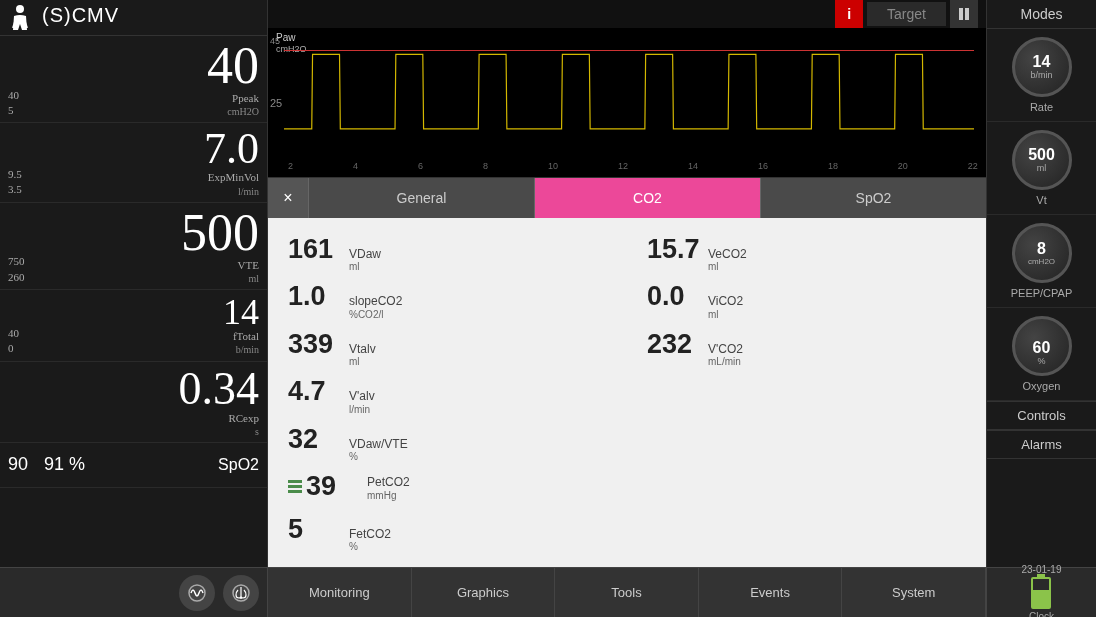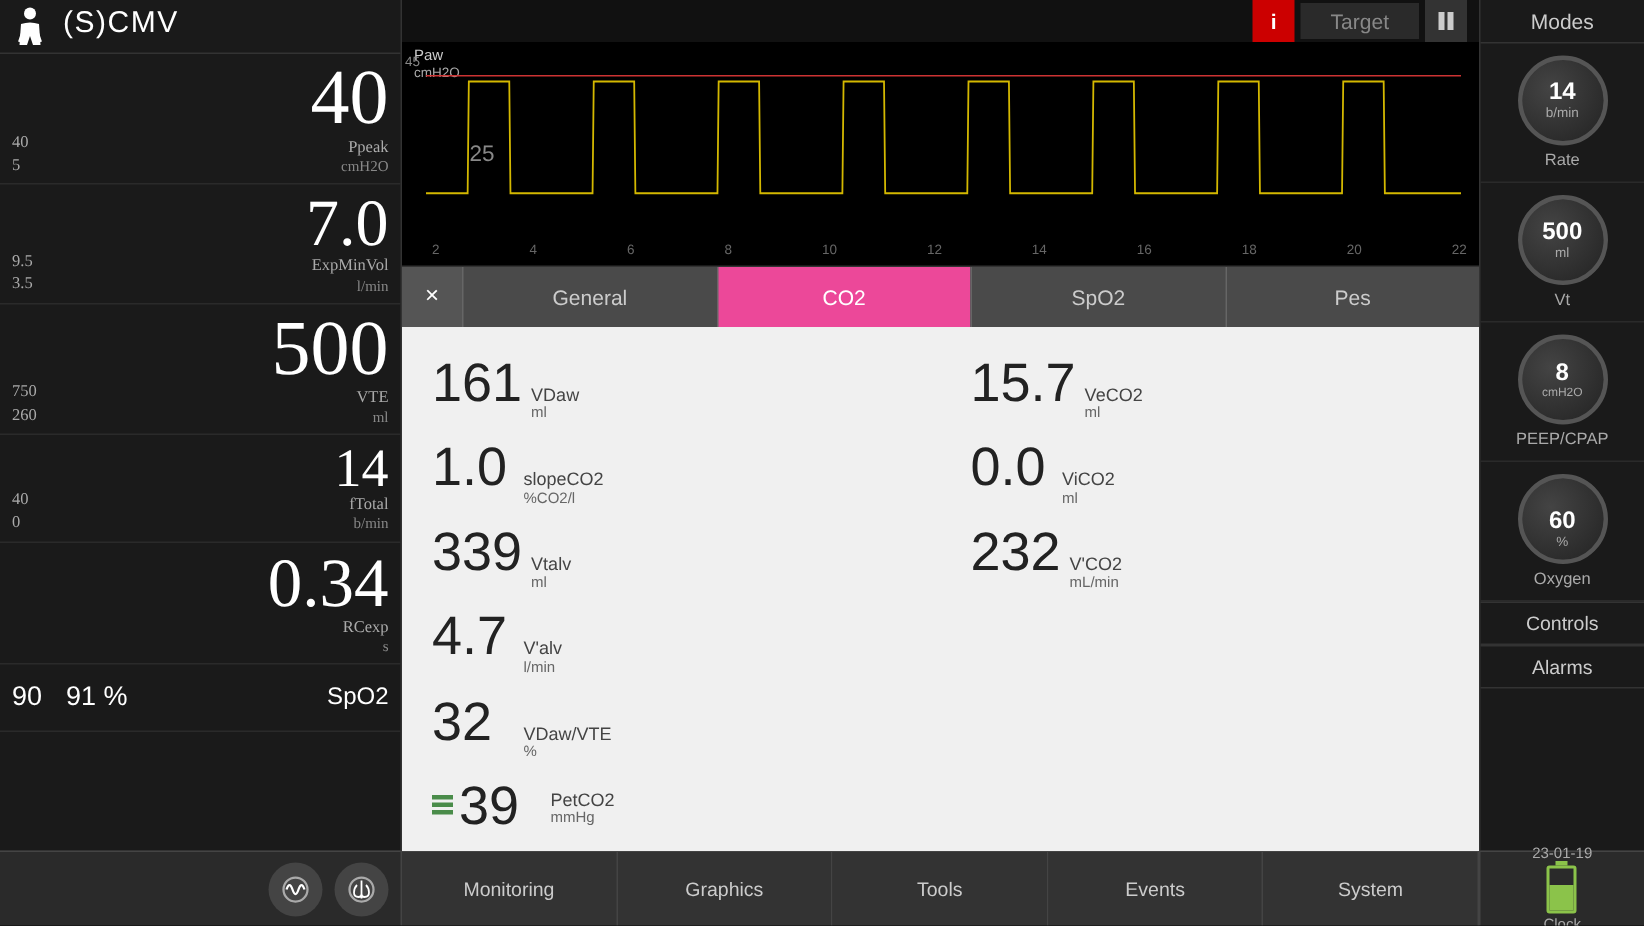--- a/index.html
+++ b/index.html
@@ -246,22 +246,22 @@
       gap: 8px 40px;
     }
 
     .data-item {
       display: flex;
       align-items: baseline;
       gap: 6px;
     }
 
     .data-value {
-      font-size: 36px;
-      font-weight: 400;
+      font-size: 27px;
+      font-weight: 700;
       color: #222;
       min-width: 55px;
     }
 
     .data-name-label {
       font-size: 12px;
       color: #444;
       line-height: 1.2;
     }
 
@@ -564,21 +564,21 @@
       </div>
     </div>
 
     <div class="chart-area" data-name="chart-area">
       <span class="chart-label" data-name="chart-y-label">
         <span>Paw</span><br>
         <span style="font-size:9px;color:#aaa;">cmH2O</span>
       </span>
 
       <span style="position:absolute;top:8px;left:2px;font-size:9px;color:#888;" data-name="chart-y-max">45</span>
-      <span style="position:absolute;top:50%;left:2px;font-size:15px;color:#888;transform:translateY(-50%);margin-left:43px;" data-name="chart-y-mid">25</span>
+      <span style="position:absolute;top:50%;left:2px;font-size:11px;color:#888;transform:translateY(-50%);" data-name="chart-y-mid">25</span>
 
       <div style="position:absolute;top:22px;left:16px;right:12px;height:1px;background:#cc3333;" data-name="chart-threshold-line"></div>
 
       <svg style="position:absolute;top:0;left:16px;right:12px;bottom:16px;width:calc(100%-28px);height:calc(100%-16px);" viewBox="0 0 870 130" preserveAspectRatio="none" data-name="chart-waveform" width="calc(100% - 28px)" height="114">
 
         <polyline points="
           0,115
           35,115 36,30 70,30 71,115
           140,115 141,30 175,30 176,115
           245,115 246,30 280,30 281,115
@@ -606,21 +606,20 @@
       </div>
     </div>
 
     <div class="modal-overlay" data-name="modal-overlay">
       <div class="modal-dialog" data-name="modal-dialog">
         <div class="modal-tabs" data-name="modal-tabs">
           <button class="modal-close" data-name="modal-close-button">×</button>
           <button class="modal-tab" data-name="modal-tab-general">General</button>
           <button class="modal-tab active" data-name="modal-tab-co2">CO2</button>
           <button class="modal-tab" data-name="modal-tab-spo2">SpO2</button>
-          <button class="modal-tab" data-name="modal-tab-pes">Pes</button>
         </div>
         <div class="modal-content" data-name="modal-content">
           <div class="data-grid" data-name="co2-data-grid">
 
             <div class="data-item" data-name="vdaw-item">
               <span class="data-value" data-name="vdaw-value">161</span>
               <span class="data-name-label" data-name="vdaw-label">
                 <span>VDaw</span><br>
                 <span class="data-unit">ml</span>
               </span>

